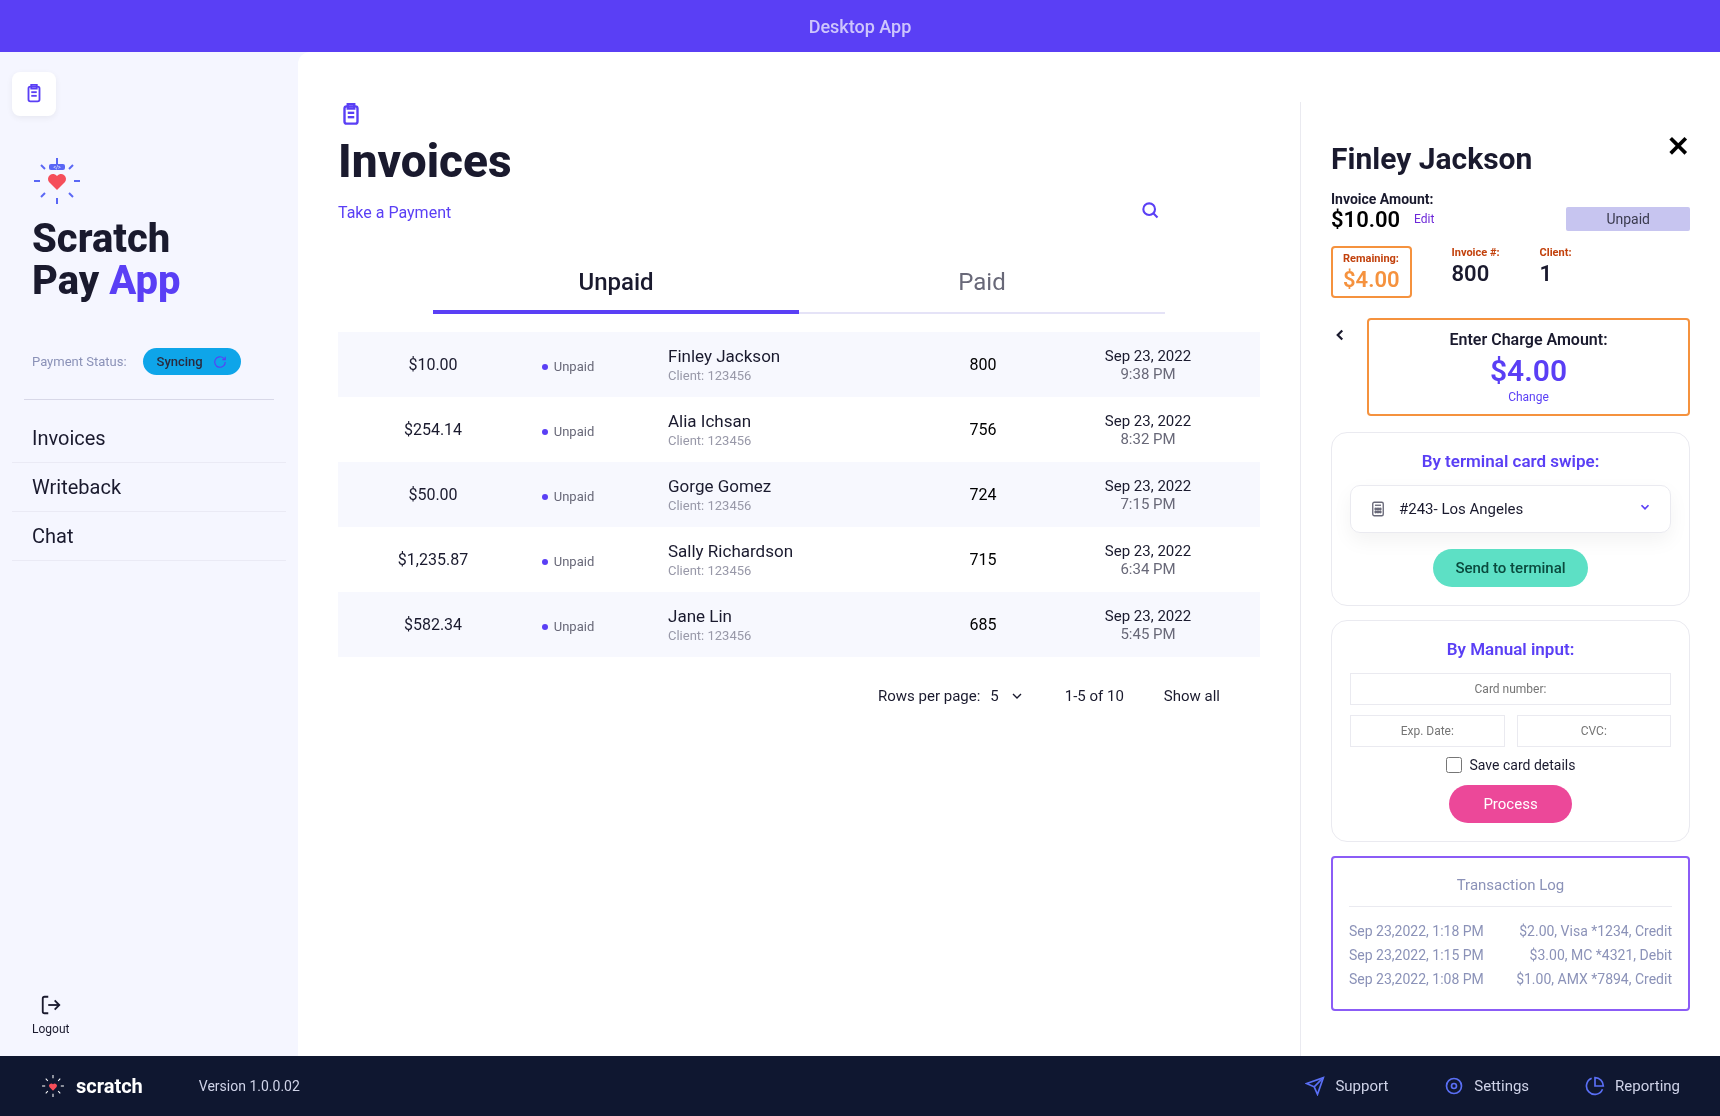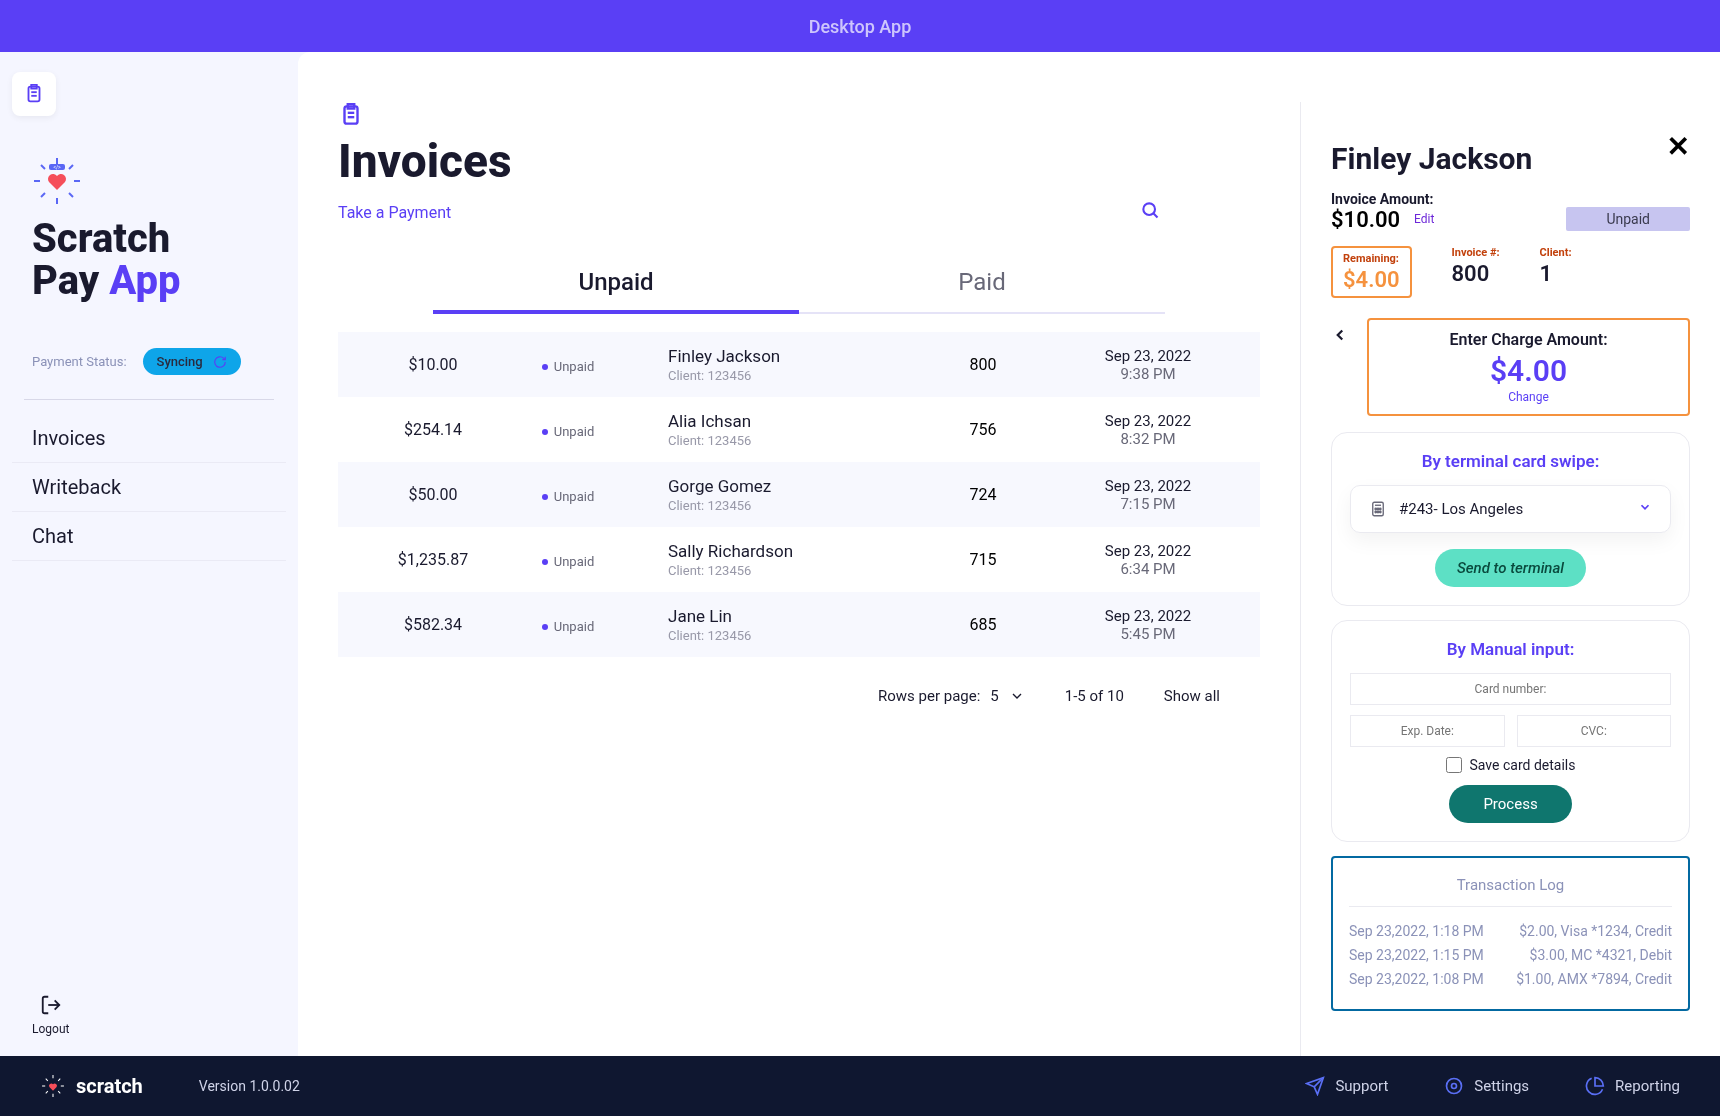--- a/index.html
+++ b/index.html
@@ -82,30 +82,30 @@
 .back-chevron { width: 20px; height: 20px; cursor: pointer; padding-top: 8px;}
 .charge-box { flex: 1; border: 2px solid #f5923e; border-radius: 4px; padding: 10px 14px; text-align: center; }
 .charge-box .clbl { font-size: 16px; font-weight: 600; color: #1a1a2e; }
 .charge-box .cval { font-size: 30px; font-weight: 600; color: #5a3ff5; margin: 4px 0 2px; }
 .charge-box .change { font-size: 12px; color: #5a3ff5; cursor: pointer; }
 
 .card { border: 1px solid #eaeaf0; border-radius: 16px; padding: 18px; margin-bottom: 14px; }
 .card-title { text-align: center; color: #5a3ff5; font-weight: 600; font-size: 17px; margin-bottom: 14px; }
 .terminal-select { border: 1px solid #eaeaf0; border-radius: 10px; padding: 14px 18px; display: flex; align-items: center; gap: 12px; box-shadow: 0 8px 20px rgba(0,0,0,0.05); font-size: 15px; color: #1a1a2e; margin-bottom: 16px; cursor: pointer; }
 .terminal-select .chev { margin-left: auto; color: #5a3ff5; }
-.send-btn { display: block; margin: 0 auto; background: #5de0c5; border: none; border-radius: 20px; padding: 10px 22px; font-size: 15px; color: #0a4a3e; font-weight: 500; cursor: pointer; font-style: italic; }
+.send-btn { display: block; margin: 0 auto; background: #5de0c5; border: none; border-radius: 20px; padding: 10px 22px; font-size: 15px; color: #0a4a3e; font-weight: 500; cursor: pointer; }
 
 .inp { width: 100%; border: 1px solid #eaeaf0; border-radius: 0; padding: 8px 10px; text-align: center; font-size: 12px; color: #9898a8; margin-bottom: 10px; }
 .inp-row { display: flex; gap: 12px; }
 .inp-row .inp { flex: 1; }
 .save-row { display: flex; align-items: center; justify-content: center; gap: 8px; font-size: 14px; color: #1a1a2e; margin-bottom: 12px; }
 .save-row input { width: 16px; height: 16px; accent-color: #5a3ff5; }
-.process-btn { display: block; margin: 0 auto; background: #0f766e; border: none; border-radius: 20px; padding: 10px 34px; font-size: 15px; color: #fff; cursor: pointer; }
-
-.txlog-box { border: 2px solid #0369a1; border-radius: 4px; padding: 18px 16px; }
+.process-btn { display: block; margin: 0 auto; background: #ec4899; border: none; border-radius: 20px; padding: 10px 34px; font-size: 15px; color: #fff; cursor: pointer; }
+
+.txlog-box { border: 2px solid #8b5cf6; border-radius: 4px; padding: 18px 16px; }
 .txlog-title { text-align: center; color: #8b92b8; font-size: 15px; margin-bottom: 12px; border-bottom: 1px solid #eaeaf0; padding-bottom: 12px; }
 .tx-row { display: flex; justify-content: space-between; font-size: 14px; color: #8b92b8; padding: 4px 0; }
 
 
 .footer { background: #0f1730; height: 60px; display: flex; align-items: center; padding: 0 40px; gap: 56px; color: #fff; font-size: 15px; }
 .footer-brand { display: flex; align-items: center; gap: 10px; font-weight: 700; font-size: 20px; }
 .footer-item { display: flex; align-items: center; gap: 10px; color: #cfd3e8; cursor: pointer; }
 .footer-item svg { width: 20px; height: 20px; }
 .footer .version { color: #cfd3e8; font-size: 14px; margin-right: auto; }
 

